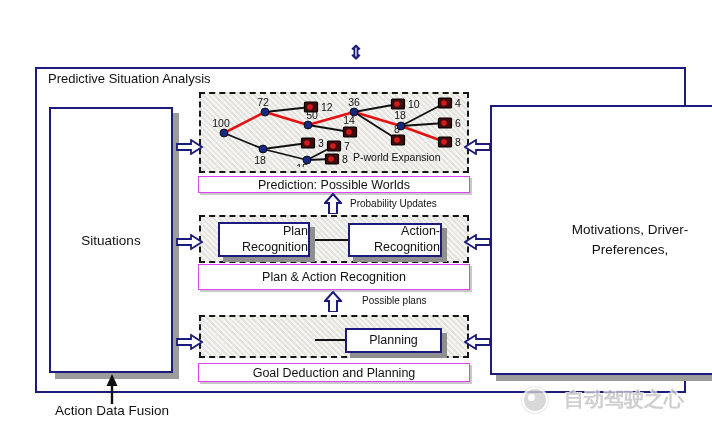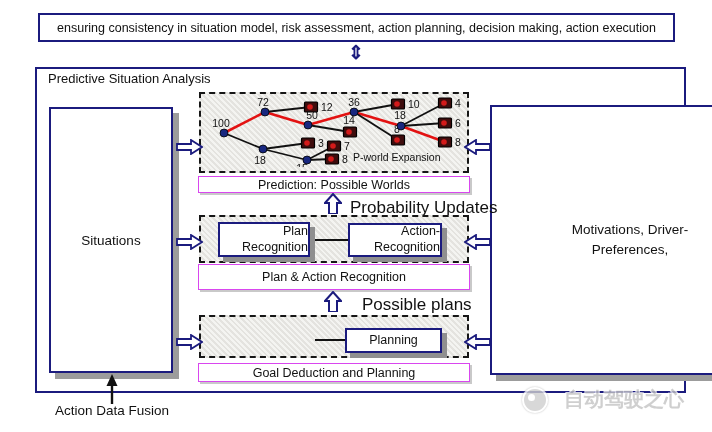--- a/index.html
+++ b/index.html
@@ -38,42 +38,39 @@
   .procbox{border:2px solid #1b1b7e;background:#fff;box-shadow:5px 5px 0 #8f8f8f;
     display:flex;align-items:center;justify-content:center;text-align:right;font-size:12.5px;line-height:1.25;}
   #planrec{left:218px;top:222px;width:88px;height:31px;}
   #actionrec{left:348px;top:223px;width:90px;height:30px;}
   #goalded{left:208px;top:327px;width:103px;height:21px;}
   #planning{left:345px;top:328px;width:93px;height:21px;}
   .connector{background:#111;height:2px;}
   #conn2{left:310px;top:239px;width:38px;}
   #conn3{left:315px;top:339px;width:30px;}
   
-  .flowlabel{font-size:17px;white-space:nowrap;}
+  .flowlabel{font-size:10px;white-space:nowrap;}
   #problabel{left:350px;top:198px;}
   #planslabel{left:362px;top:295px;}
   #sensorlabel{left:55px;top:403px;font-size:13.5px;}
   
   #watermark{left:522px;top:386px;display:flex;align-items:center;gap:16px;opacity:.8;}
   #wm-icon{width:22px;height:22px;border-radius:50%;background:#cfcfcf;border:2px solid #fff;
     box-shadow:0 0 2px #aaa;position:relative;}
   #wm-icon::after{content:"";position:absolute;left:4px;top:5px;width:7px;height:7px;border-radius:50%;background:#fff;}
   #wm-text{font-size:20px;font-weight:bold;color:#c4c4c4;
     text-shadow:1px 1px 0 #fff,-1px -1px 0 #fff,1px -1px 0 #fff,-1px 1px 0 #fff;white-space:nowrap;
     font-family:"Liberation Sans", sans-serif;}
   svg{display:block;}
 </style>
 </head>
 <body>
 
 <div id="stage">
 
-  <div class="abs navyborder" id="banner">
-    <span>ensuring consistency in situation model, risk assessment, action planning, decision making, action execution</span>
-  </div>
   <div class="abs" id="updown">⇕</div>
 
   <div class="abs navyborder" id="mainbox"></div>
   <div class="abs" id="maintitle">Predictive Situation Analysis</div>
 
   <div class="abs bigbox" id="situations">
     <span>Situations</span>
   </div>
 
   <div class="abs bigbox" id="motivations">

